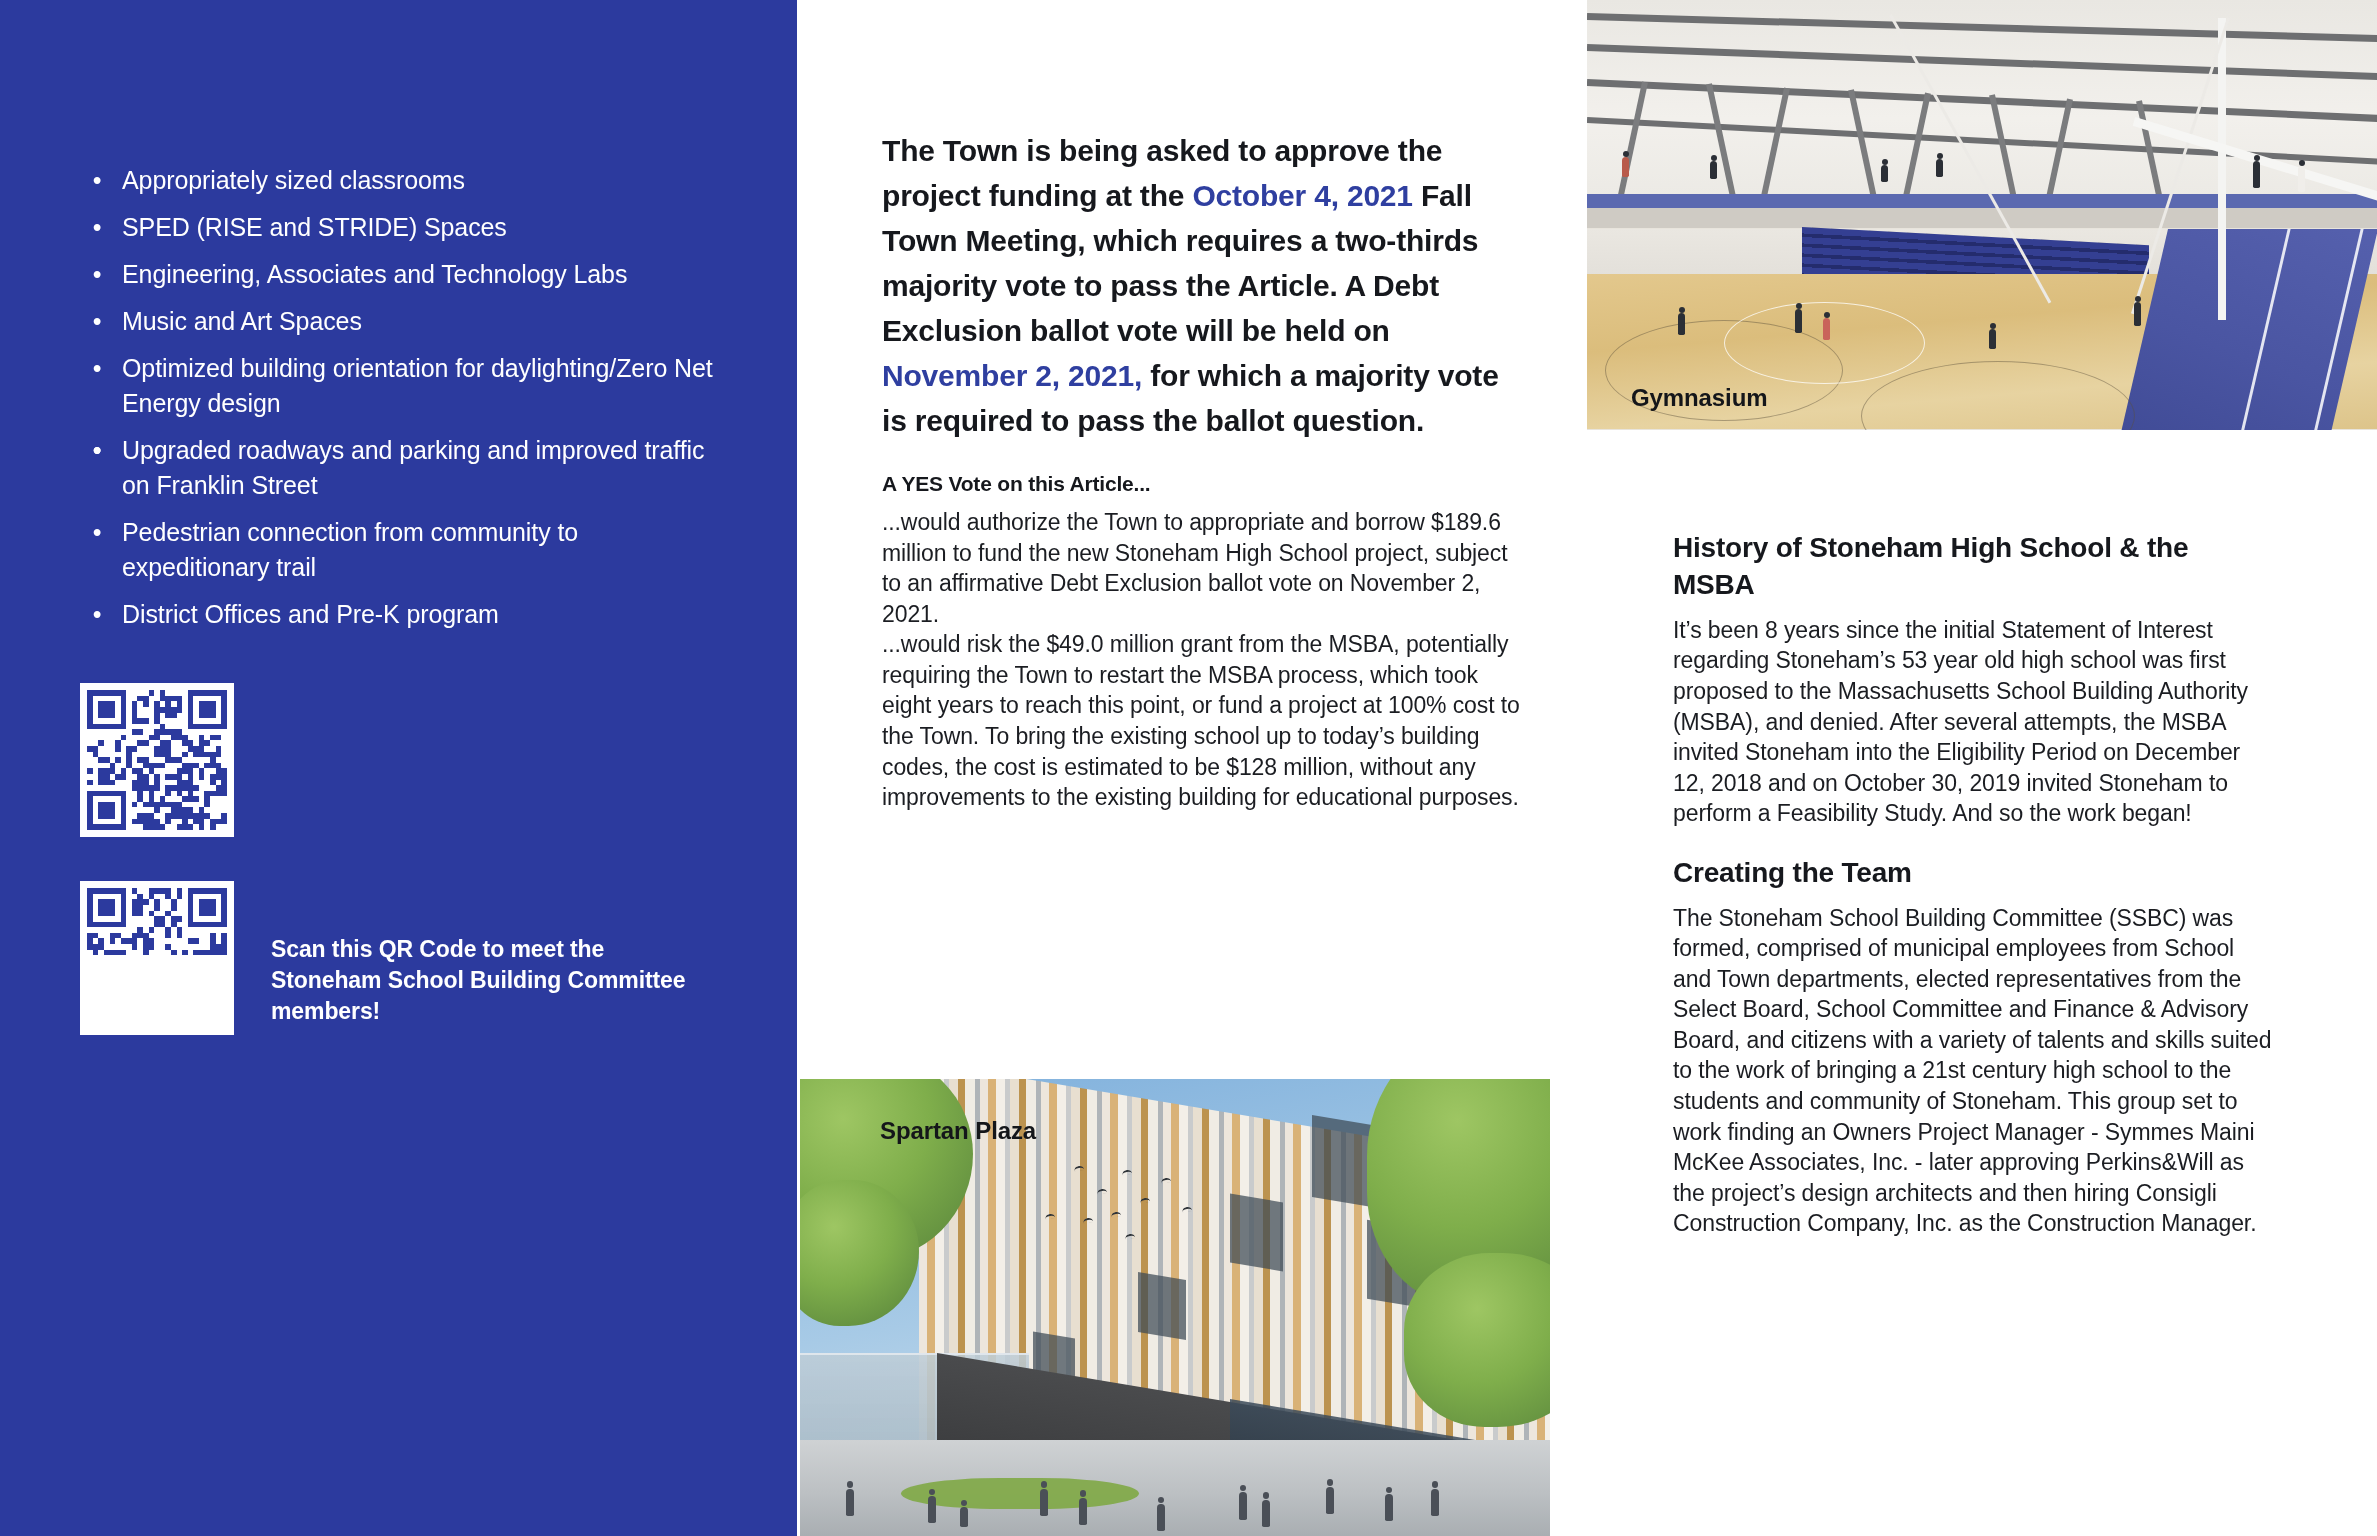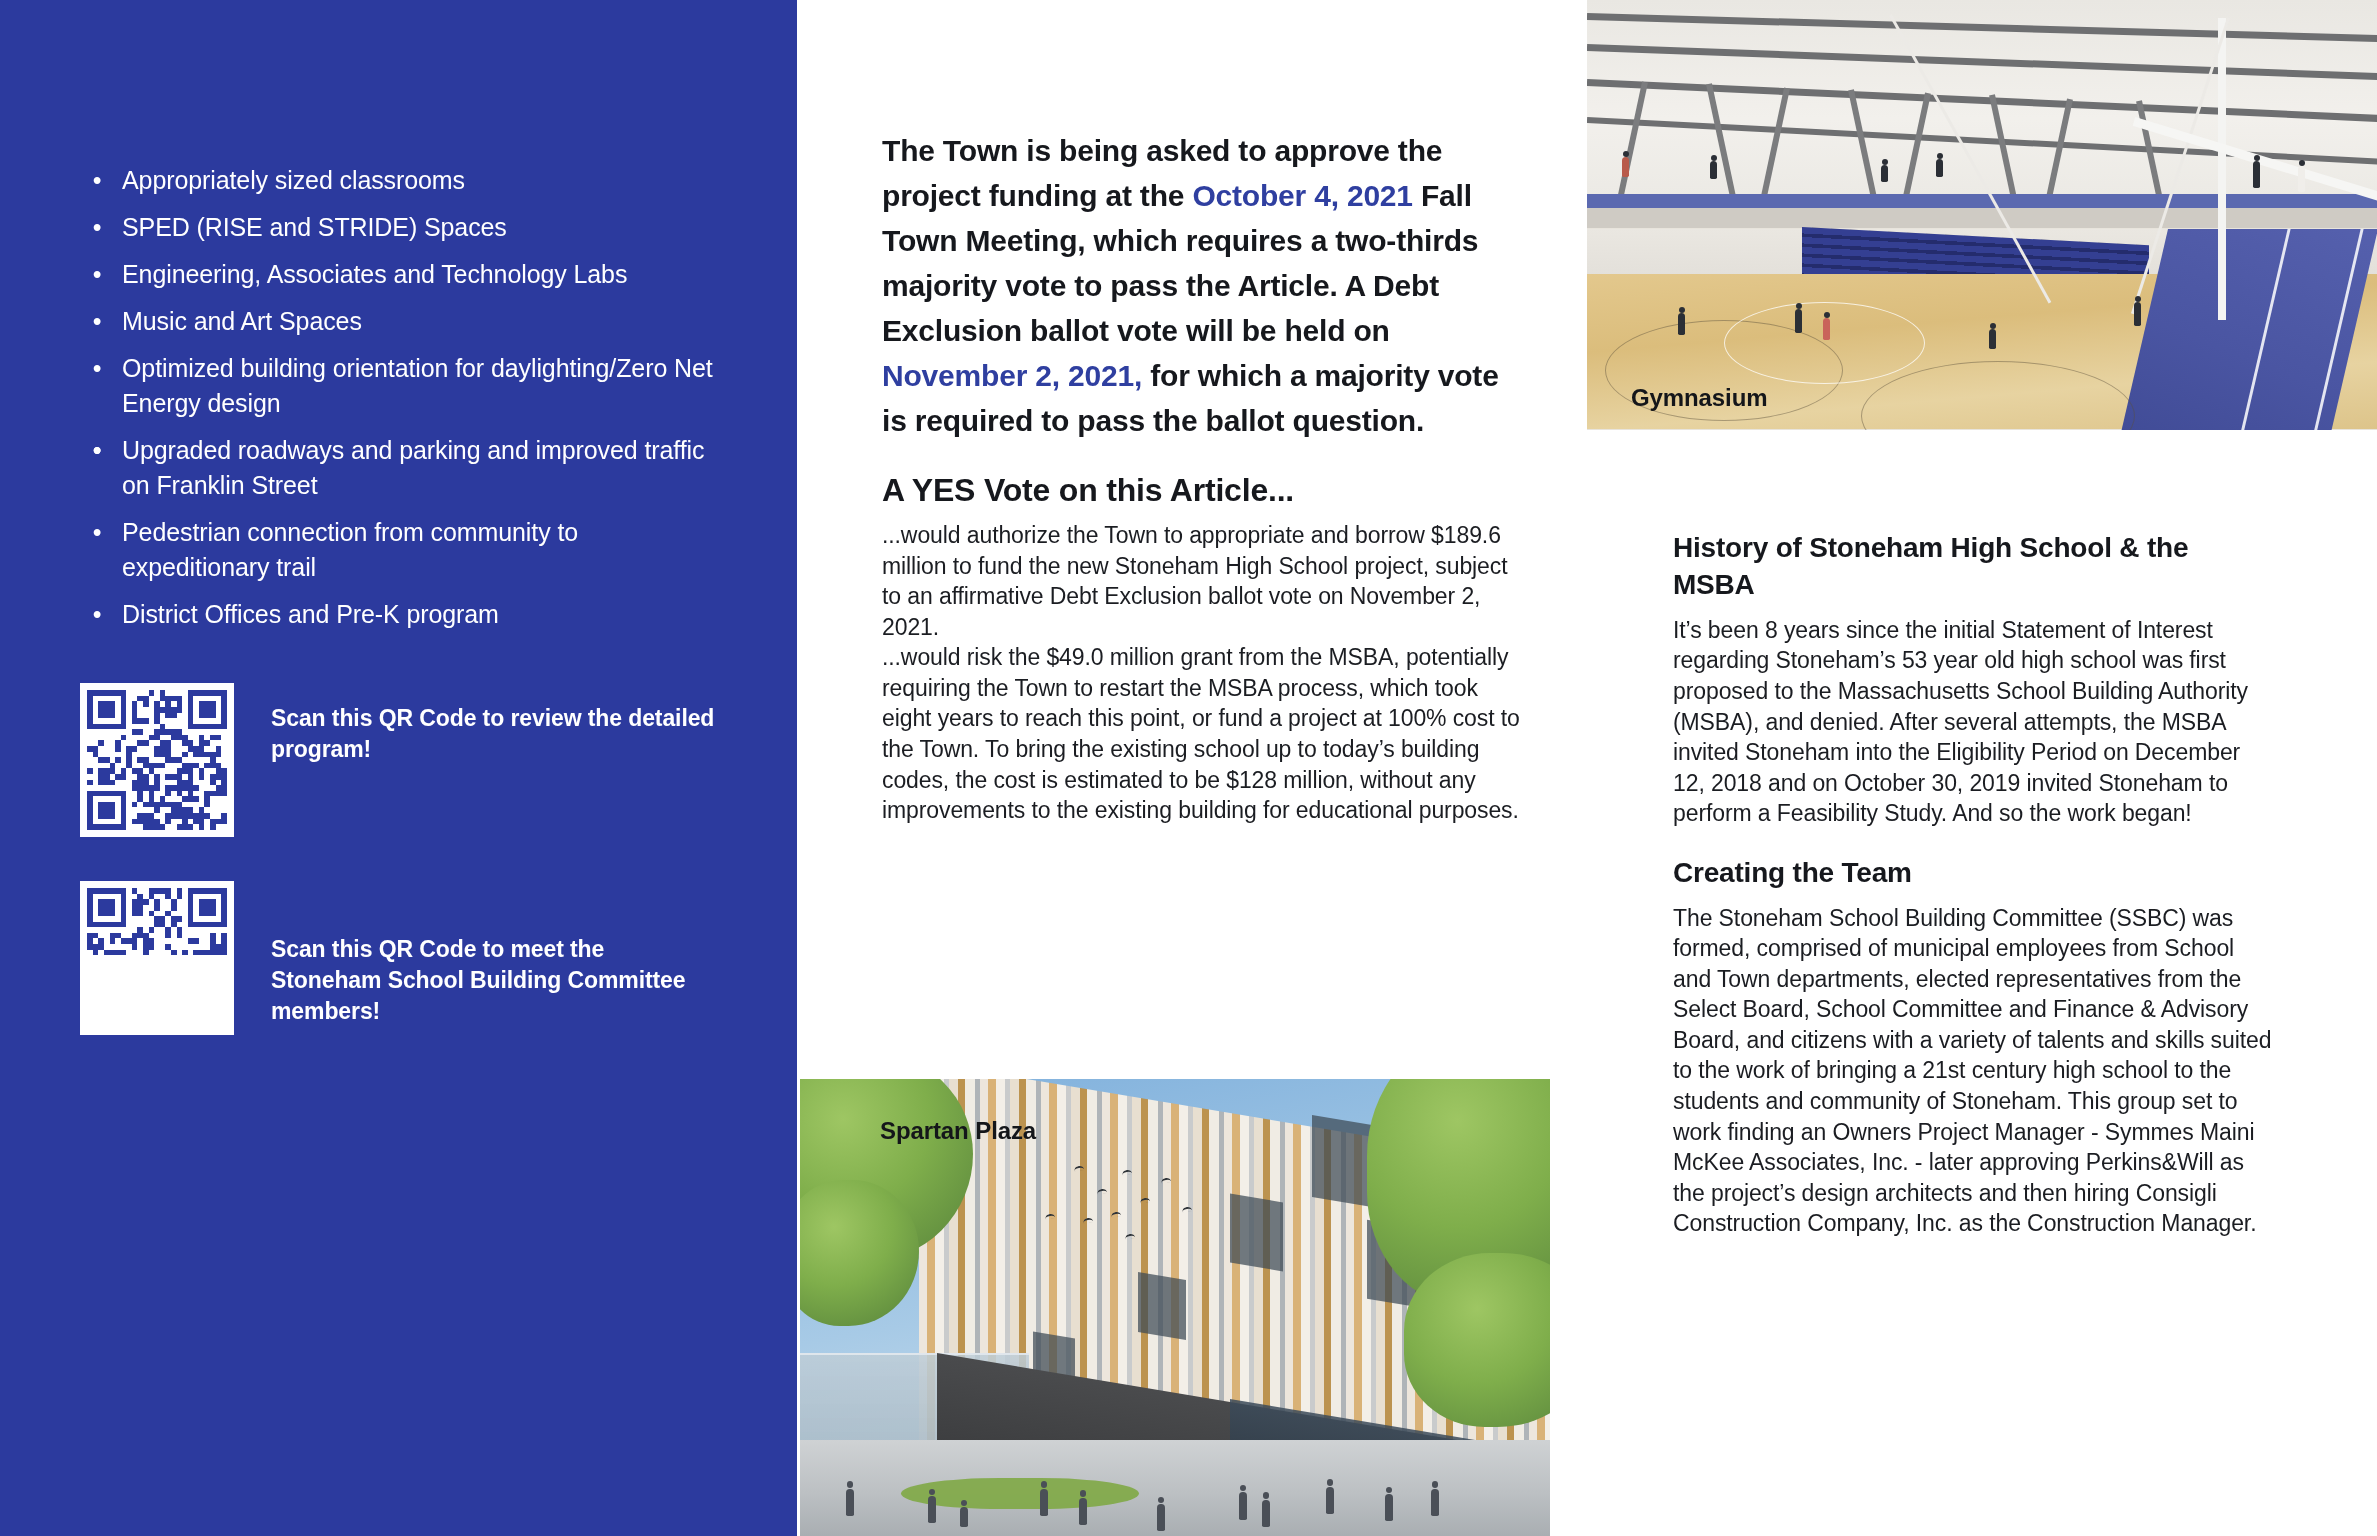--- a/index.html
+++ b/index.html
@@ -60,21 +60,21 @@
   #middle-col {
     position:absolute; left:882px; top:0; width:640px; height:1536px;
   }
   .mid-head {
     margin-top:128px;
     font-size:30px; font-weight:bold; line-height:1.50;
     color:#16181d; letter-spacing:-0.2px;
   }
   .accent { color:#2F3FA0; }
   h3.sect {
-    font-size:32px; font-weight:bold; color:#16181d;
+    font-size:21px; font-weight:bold; color:#16181d;
     margin-top:29px; margin-bottom:11px; letter-spacing:-0.2px;
   }
   p.body {
     font-size:23px; line-height:1.33; color:#1b1d22; letter-spacing:-0.1px;
   }
 
   
   #spartan-img {
     position:absolute; left:800px; top:1079px; width:750px; height:457px;
     overflow:hidden; background:#9fc3e0;
@@ -874,21 +874,20 @@
               <i></i>
               <i></i>
               <i style="background: transparent;"></i>
               <i></i>
               <i style="background: transparent;"></i>
               <i></i>
               <i style="background: transparent;"></i>
               <i style="background: transparent;"></i>
             </div>
           </div>
-          <div class="qr-caption">Scan this QR Code to review the detailed program!</div>
         </div>
         <div class="qr-row">
           <div class="qr-box">
             <div class="qr-grid">
               <i></i>
               <i></i>
               <i></i>
               <i></i>
               <i></i>
               <i></i>

